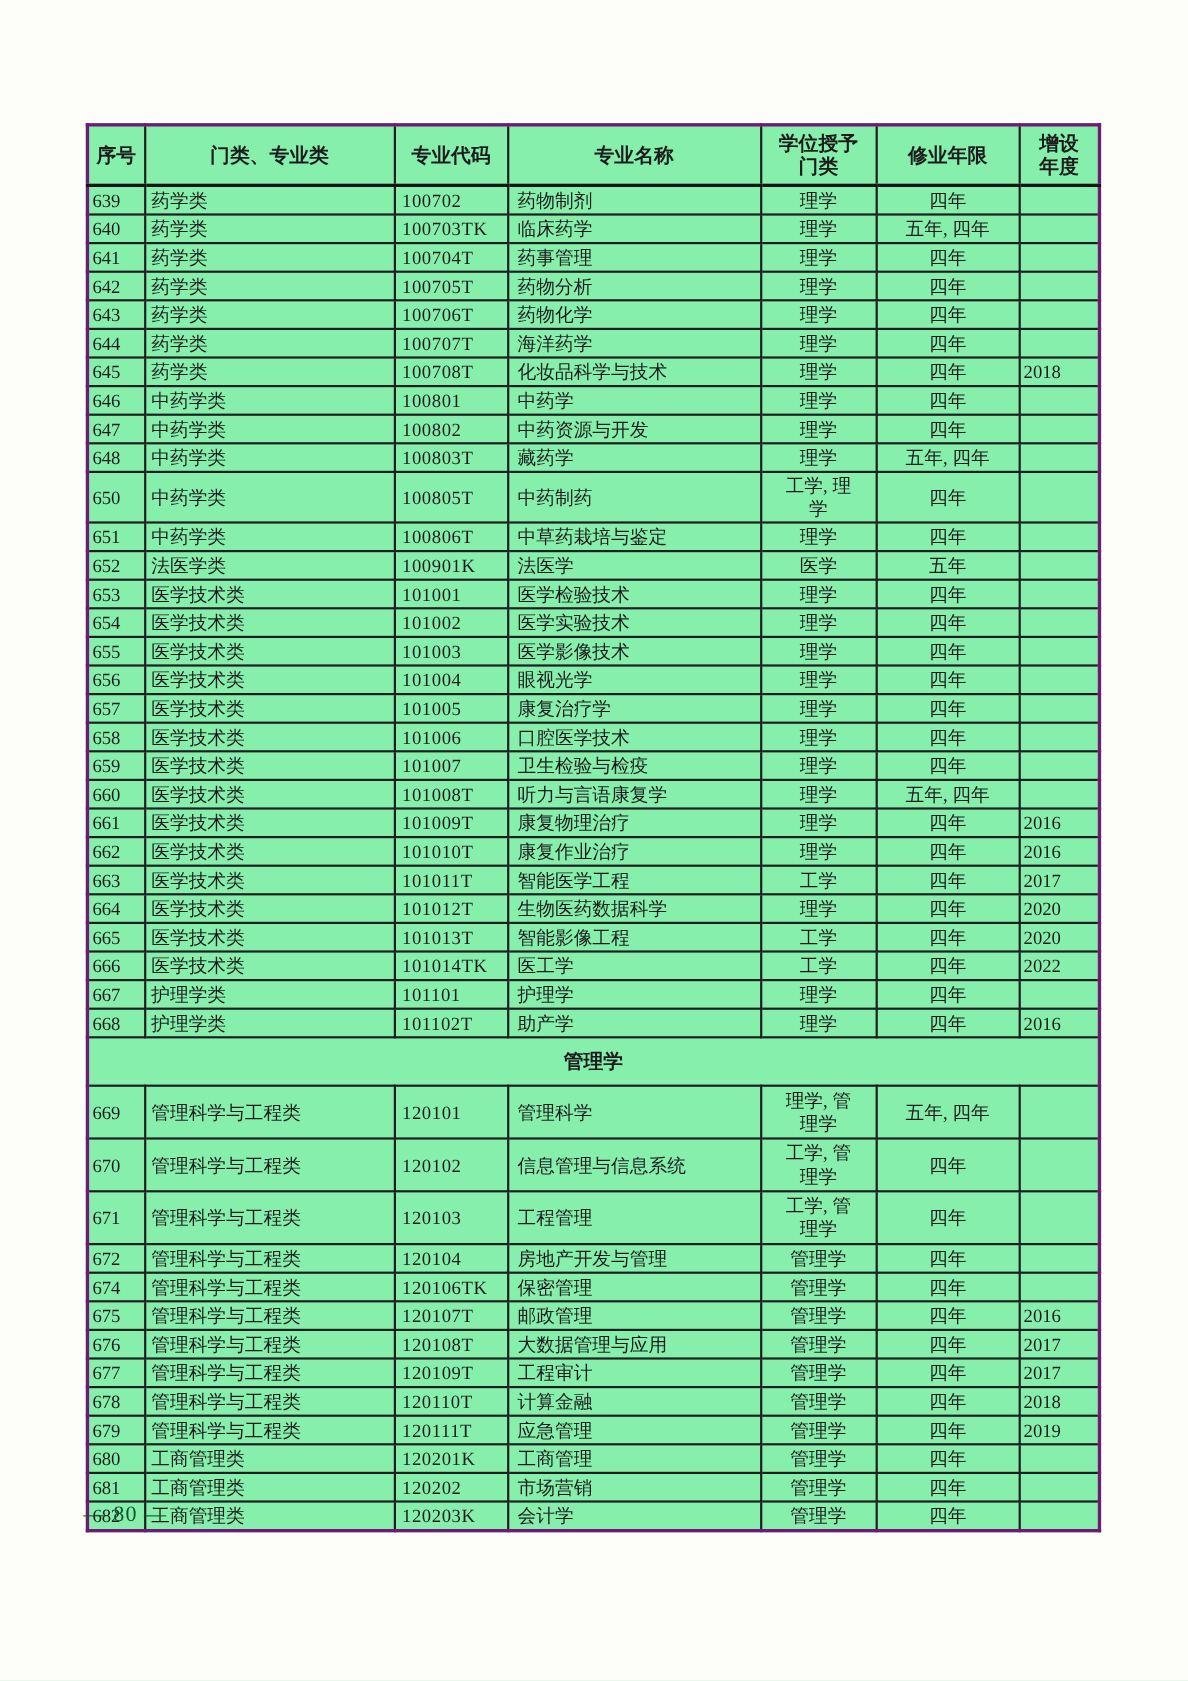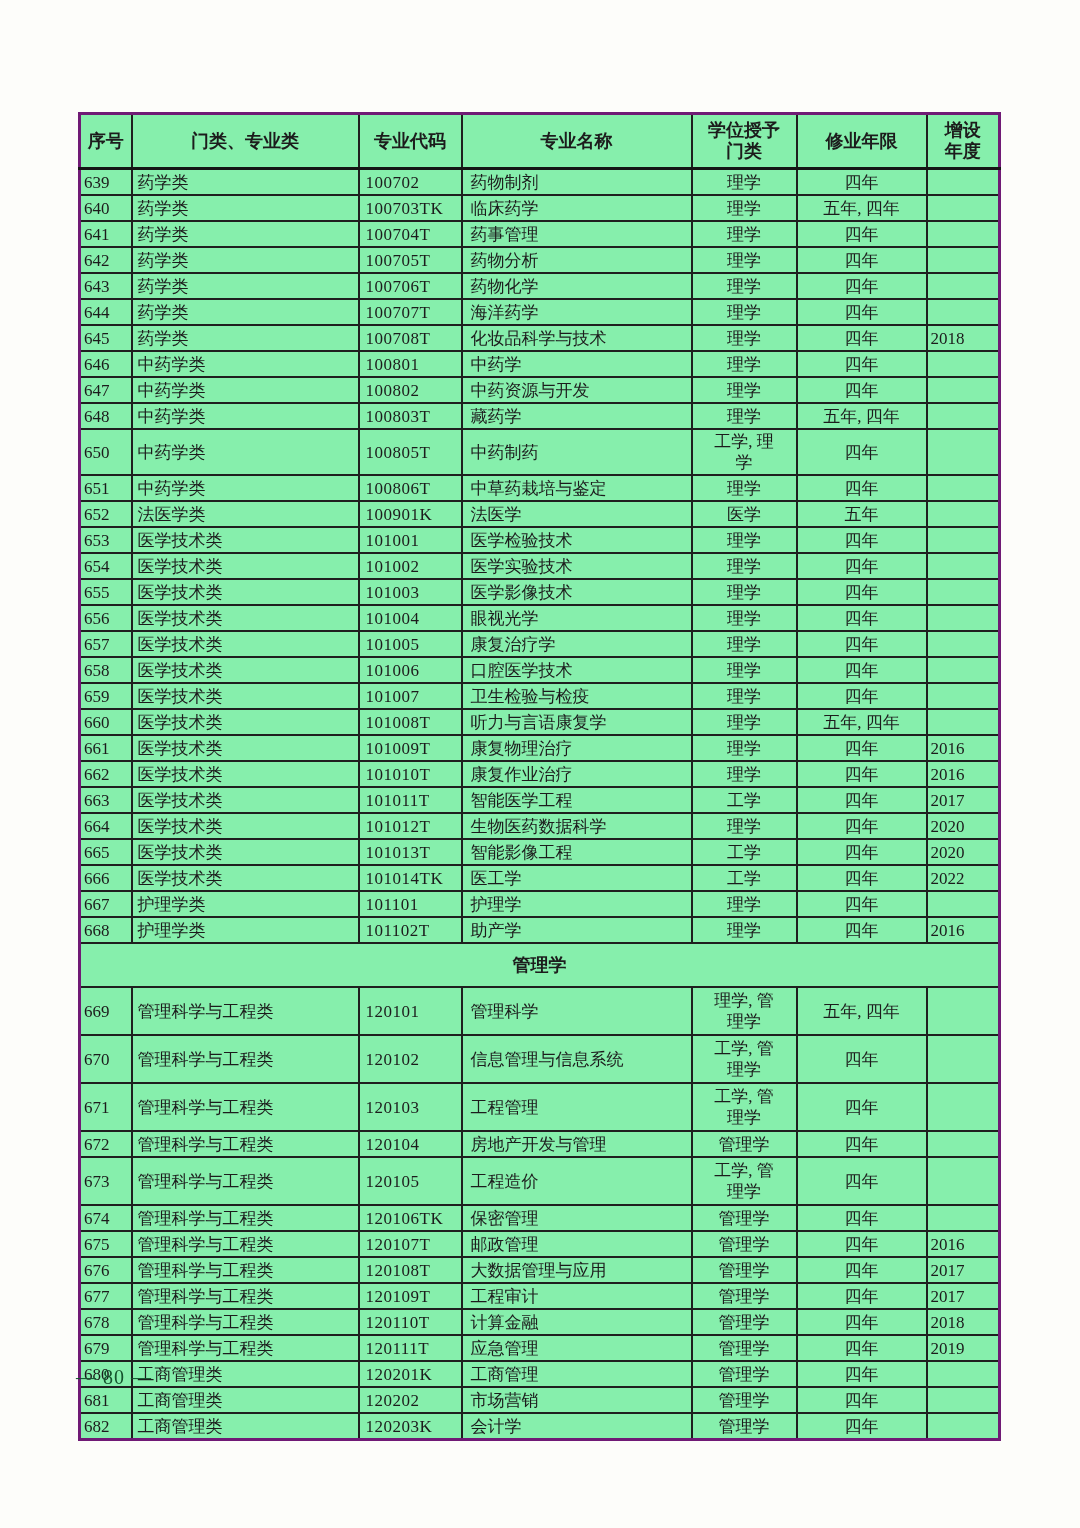--- a/index.html
+++ b/index.html
@@ -381,29 +381,20 @@
         </tr>
         <tr>
           <td class="c-no">672</td>
           <td class="c-cat">管理科学与工程类</td>
           <td class="c-code">120104</td>
           <td class="c-name">房地产开发与管理</td>
           <td class="c-degree">管理学</td>
           <td class="c-years">四年</td>
           <td class="c-added"></td>
         </tr>
-        <tr class="tall">
-          <td class="c-no">673</td>
-          <td class="c-cat">管理科学与工程类</td>
-          <td class="c-code">120105</td>
-          <td class="c-name">工程造价</td>
-          <td class="c-degree">工学, 管理学</td>
-          <td class="c-years">四年</td>
-          <td class="c-added"></td>
-        </tr>
         <tr>
           <td class="c-no">674</td>
           <td class="c-cat">管理科学与工程类</td>
           <td class="c-code">120106TK</td>
           <td class="c-name">保密管理</td>
           <td class="c-degree">管理学</td>
           <td class="c-years">四年</td>
           <td class="c-added"></td>
         </tr>
         <tr>

